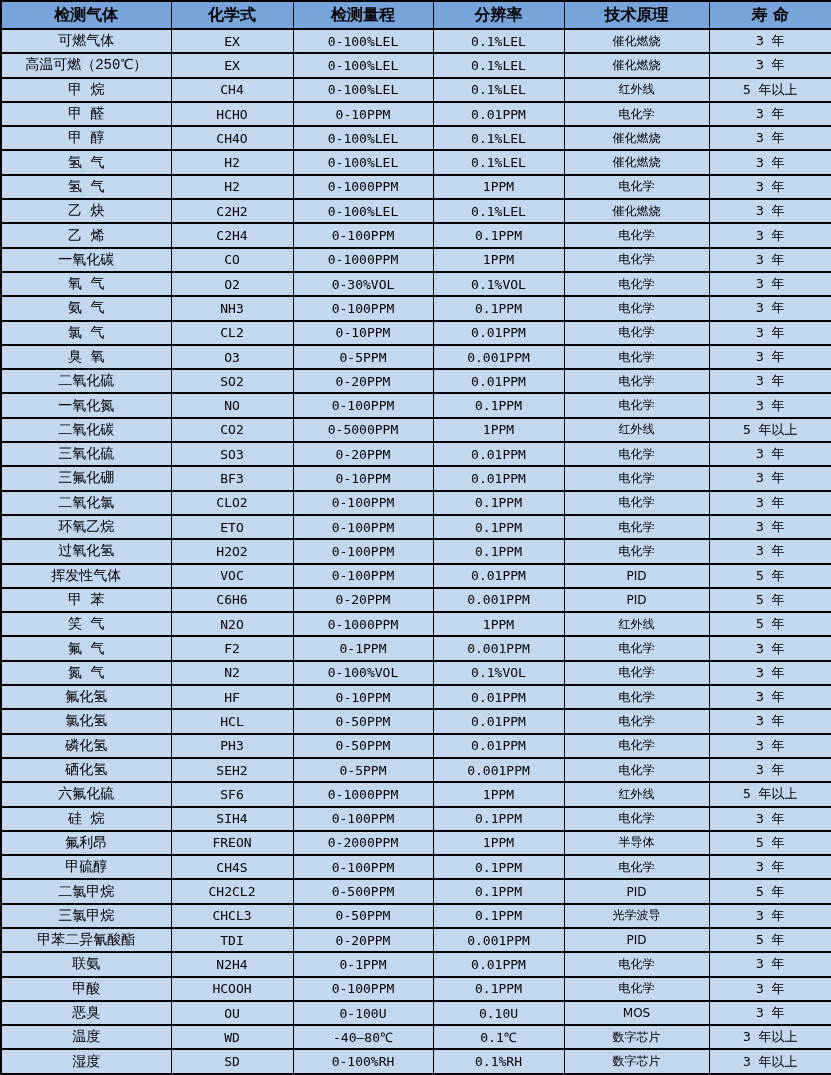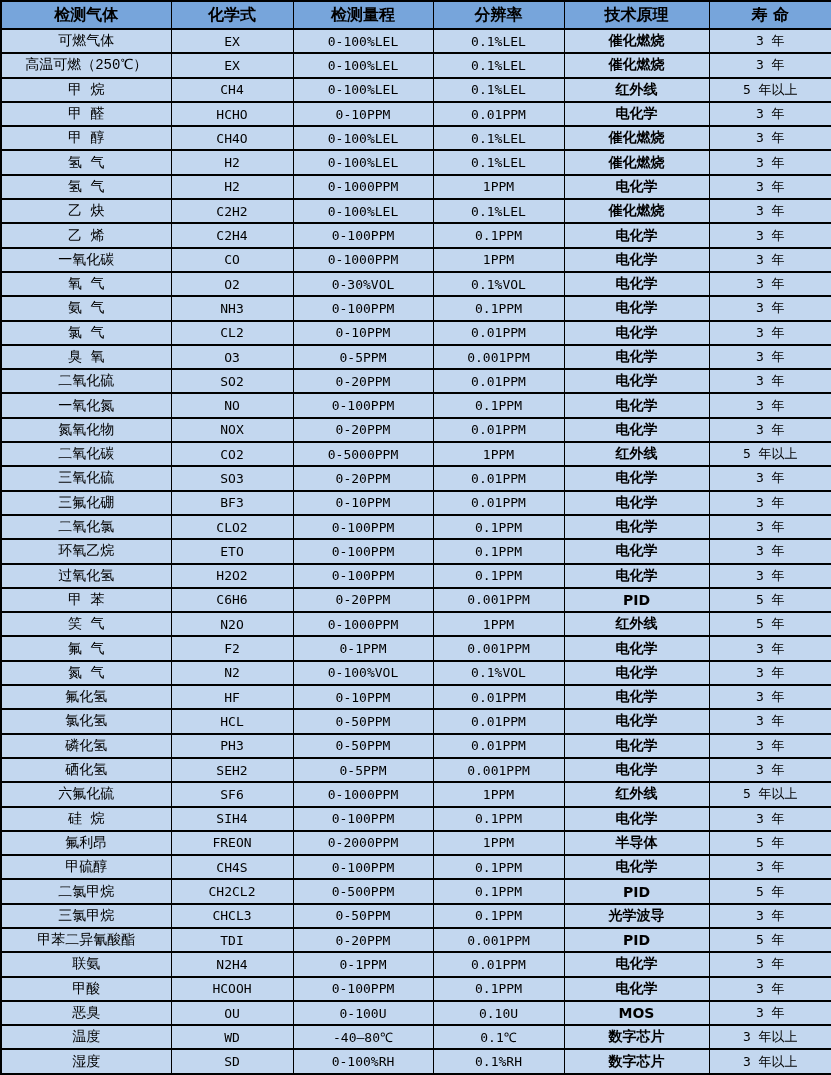--- a/index.html
+++ b/index.html
@@ -33,22 +33,21 @@
     background:#c3d7ef;
     font-family:"DejaVu Sans Mono","Liberation Mono",monospace;
     font-size:13px;
   }
   table.spec tbody td.col-0{
     font-family:Liberation Mono, monospace;
     font-size:14px;
   }
   table.spec tbody td.col-4{
     font-family:"DejaVu Sans","Liberation Sans",sans-serif;
-    font-size:14px;
-    font-weight:bold;
+    font-size:12px;
   }
 </style>
 </head>
 <body>
 
 <div id="app">
   <table class="spec">
     <colgroup>
         <col style="width: 170px;">
         <col style="width: 122px;">
@@ -190,28 +189,20 @@
         </tr>
         <tr>
           <td class="col-0">一氧化氮</td>
           <td class="col-1">NO</td>
           <td class="col-2">0-100PPM</td>
           <td class="col-3">0.1PPM</td>
           <td class="col-4">电化学</td>
           <td class="col-5">3 年</td>
         </tr>
         <tr>
-          <td class="col-0">氮氧化物</td>
-          <td class="col-1">NOX</td>
-          <td class="col-2">0-20PPM</td>
-          <td class="col-3">0.01PPM</td>
-          <td class="col-4">电化学</td>
-          <td class="col-5">3 年</td>
-        </tr>
-        <tr>
           <td class="col-0">二氧化碳</td>
           <td class="col-1">CO2</td>
           <td class="col-2">0-5000PPM</td>
           <td class="col-3">1PPM</td>
           <td class="col-4">红外线</td>
           <td class="col-5">5 年以上</td>
         </tr>
         <tr>
           <td class="col-0">三氧化硫</td>
           <td class="col-1">SO3</td>
@@ -244,20 +235,28 @@
           <td class="col-4">电化学</td>
           <td class="col-5">3 年</td>
         </tr>
         <tr>
           <td class="col-0">过氧化氢</td>
           <td class="col-1">H2O2</td>
           <td class="col-2">0-100PPM</td>
           <td class="col-3">0.1PPM</td>
           <td class="col-4">电化学</td>
           <td class="col-5">3 年</td>
+        </tr>
+        <tr>
+          <td class="col-0">挥发性气体</td>
+          <td class="col-1">VOC</td>
+          <td class="col-2">0-100PPM</td>
+          <td class="col-3">0.01PPM</td>
+          <td class="col-4">PID</td>
+          <td class="col-5">5 年</td>
         </tr>
         <tr>
           <td class="col-0">甲 苯</td>
           <td class="col-1">C6H6</td>
           <td class="col-2">0-20PPM</td>
           <td class="col-3">0.001PPM</td>
           <td class="col-4">PID</td>
           <td class="col-5">5 年</td>
         </tr>
         <tr>

